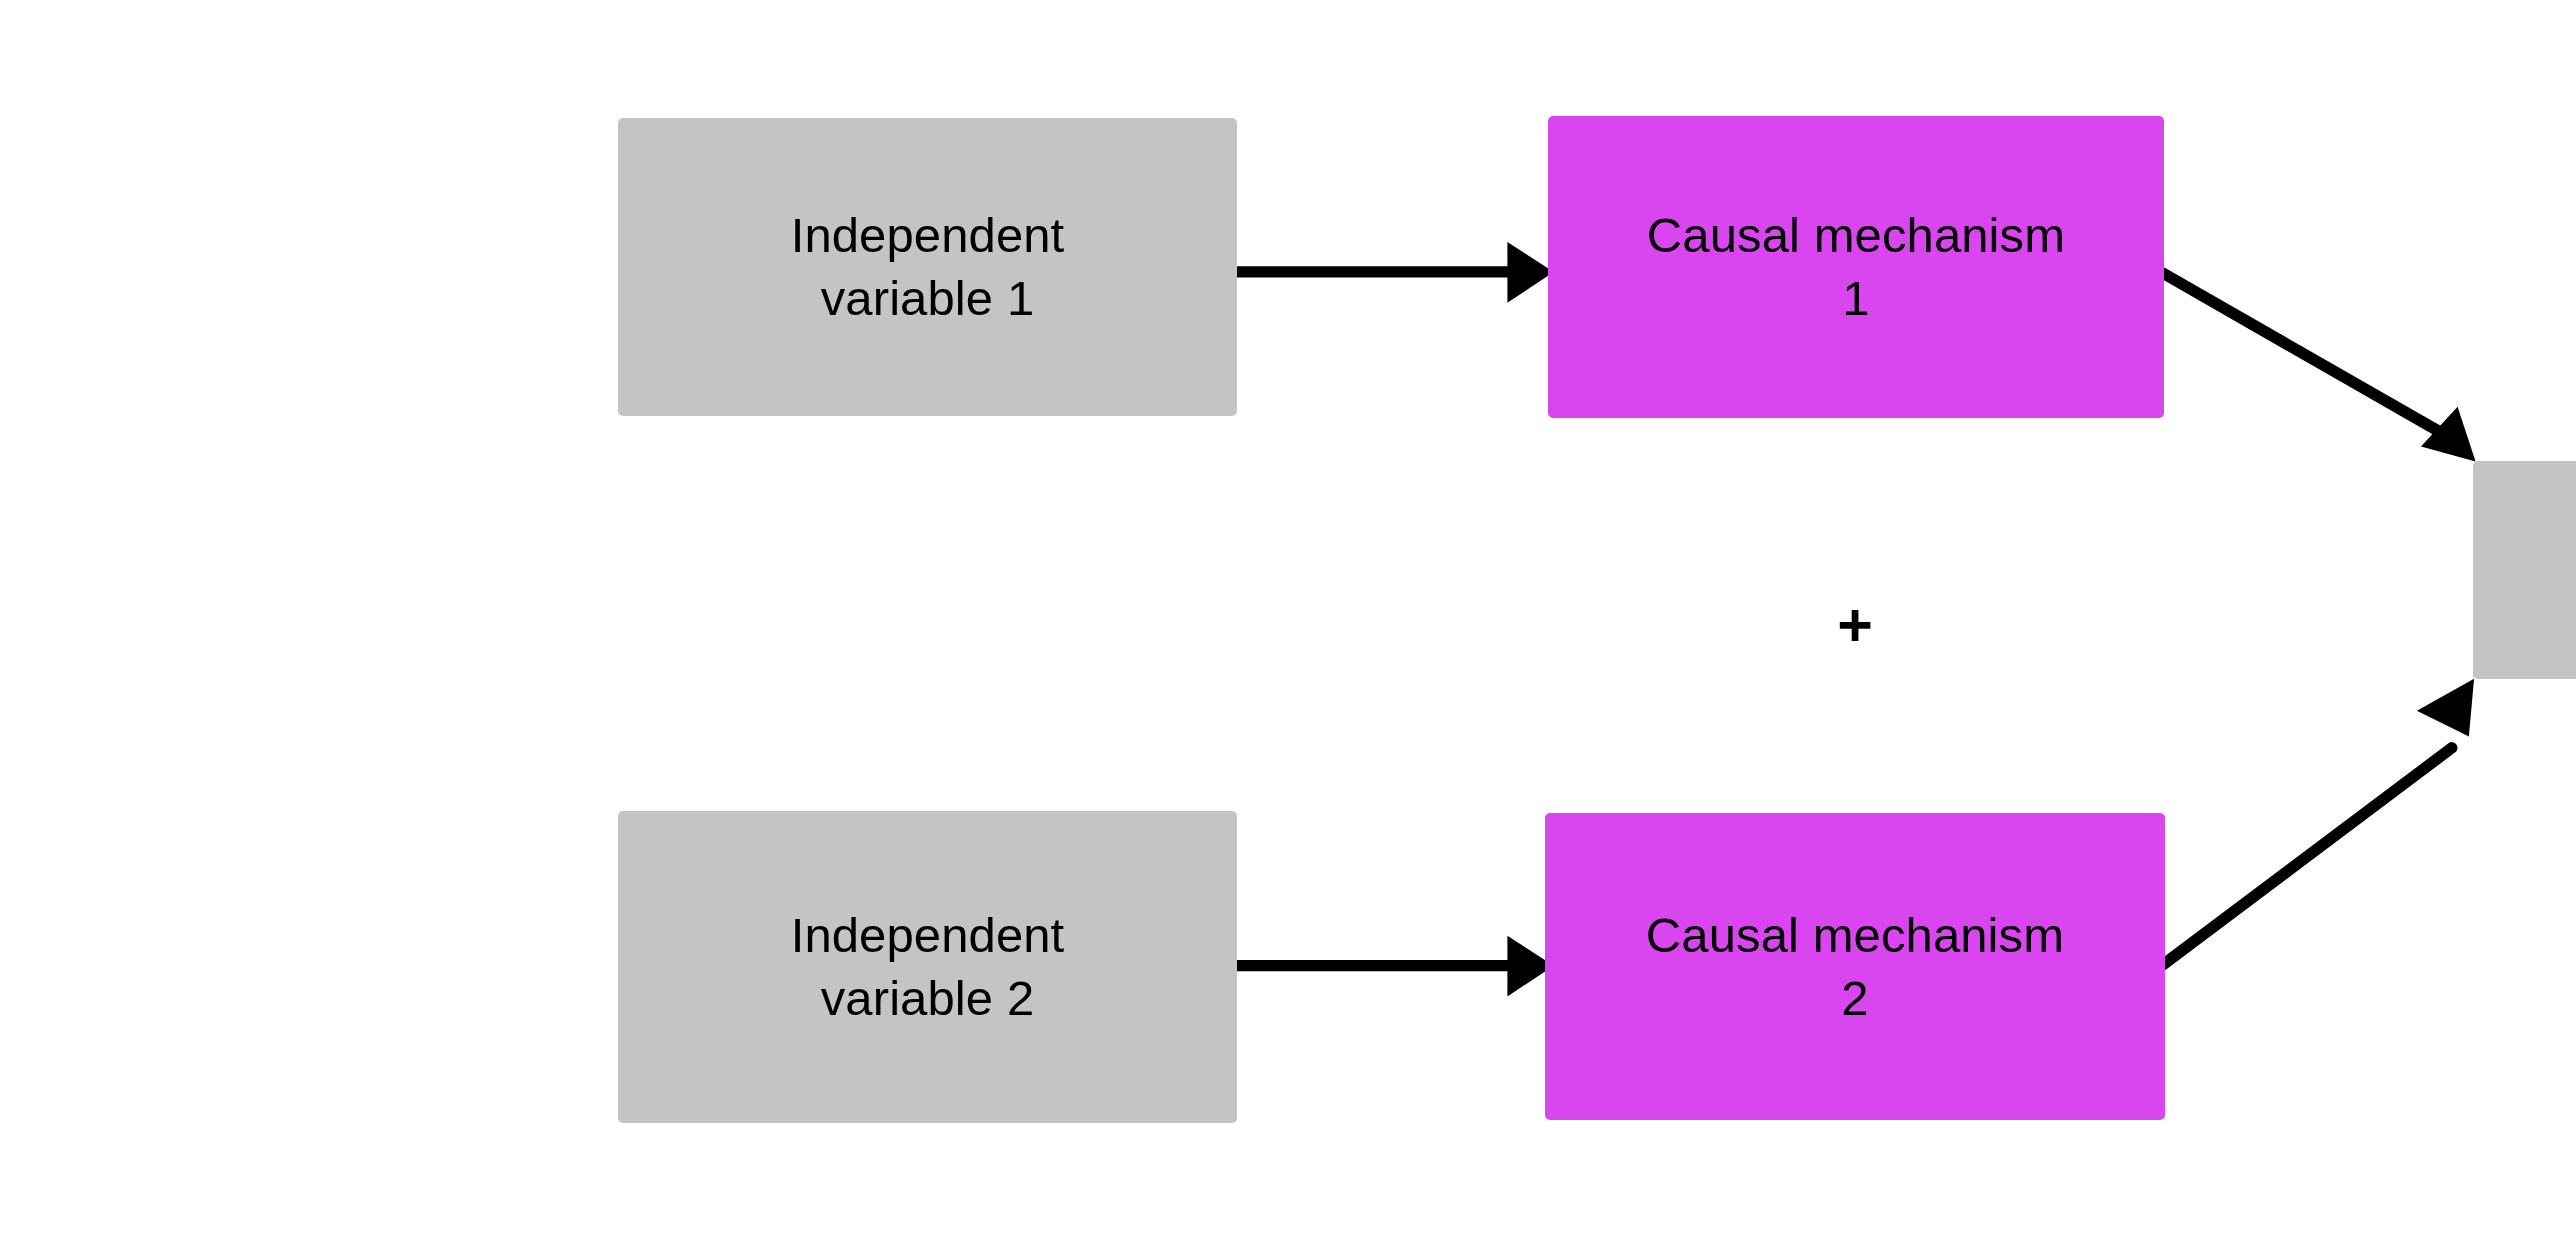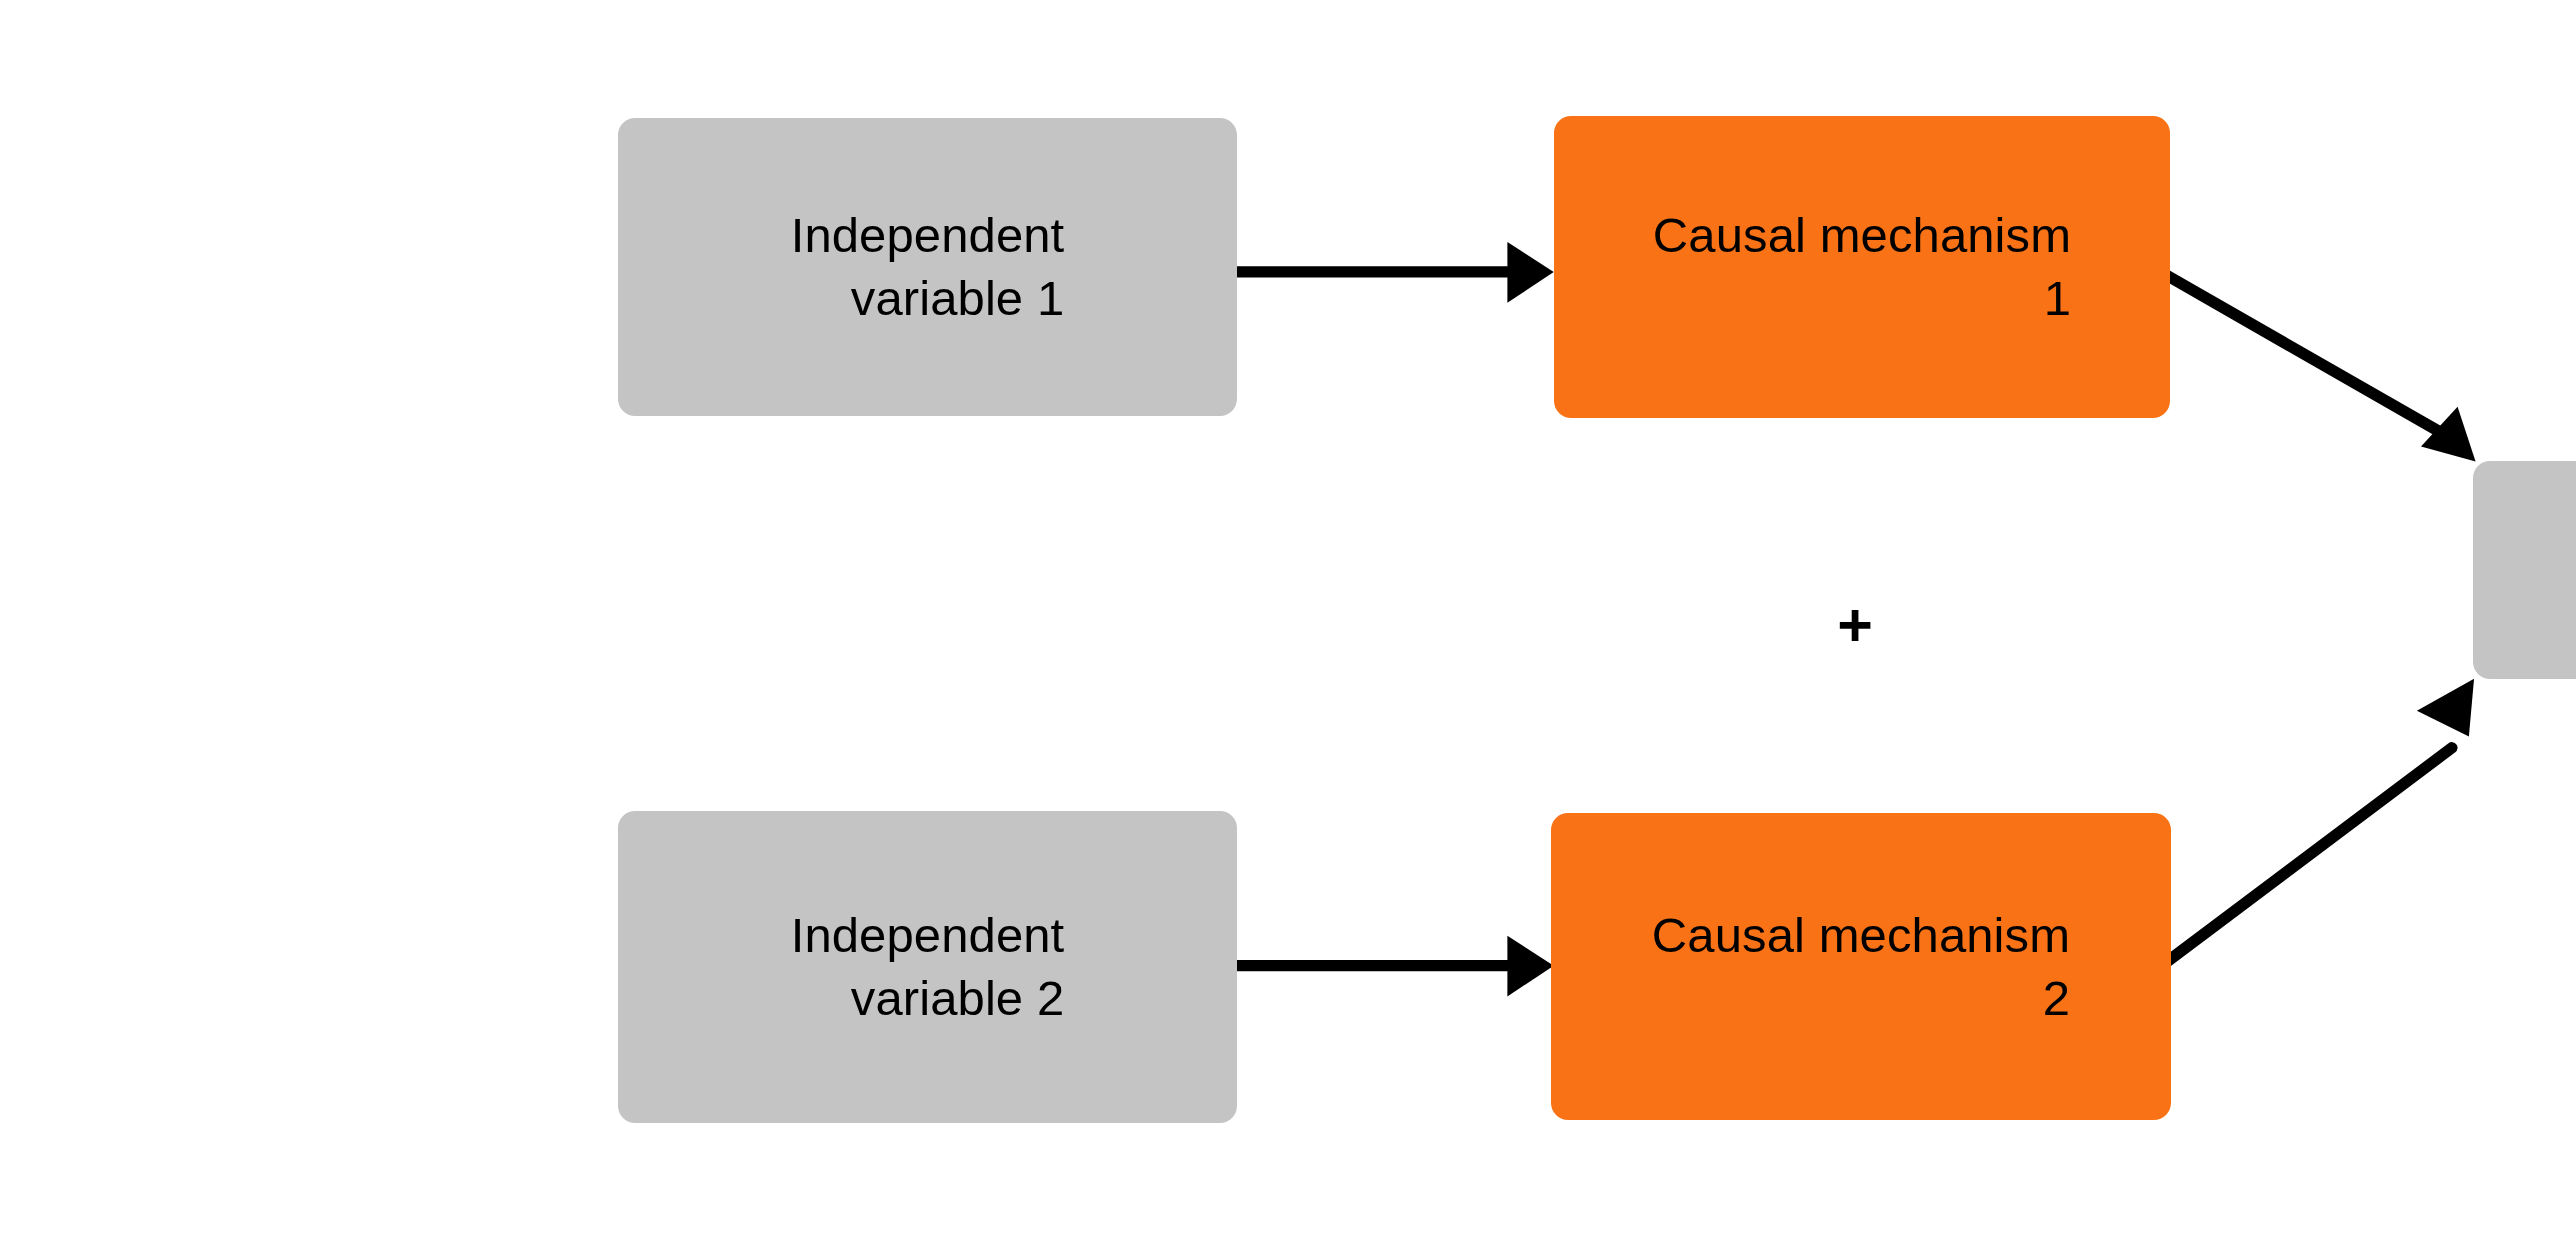--- a/index.html
+++ b/index.html
@@ -16,33 +16,33 @@
     width: 3709px;
     height: 1236px;
     background: #ffffff;
     overflow: hidden;
   }
   .node {
     position: absolute;
     display: flex;
     align-items: center;
     justify-content: center;
-    text-align: right;
-    border-radius: 17px;
+    text-align: center;
+    border-radius: 5px;
     box-sizing: border-box;
     color: #000000;
     font-size: 49px;
     line-height: 1.28;
     letter-spacing: 0.1px;
     font-weight: 400;
     white-space: pre-line;
     padding: 0 38px;
   }
   .node-dark  { background: #c4c4c4; }
-  .node-light { background: #f97316; margin-left: 6px; }
+  .node-light { background: #d946ef; }
 
   
   #node-iv1 { left: 618px; top: 118px;  width: 619px; height: 298px; }
   
   #node-cm1 { left: 1548px; top: 116px;  width: 616px; height: 302px; }
   
   #node-iv2 { left: 618px; top: 811px; width: 619px; height: 312px; }
   
   #node-cm2 { left: 1545px; top: 813px; width: 620px; height: 307px; }
   

